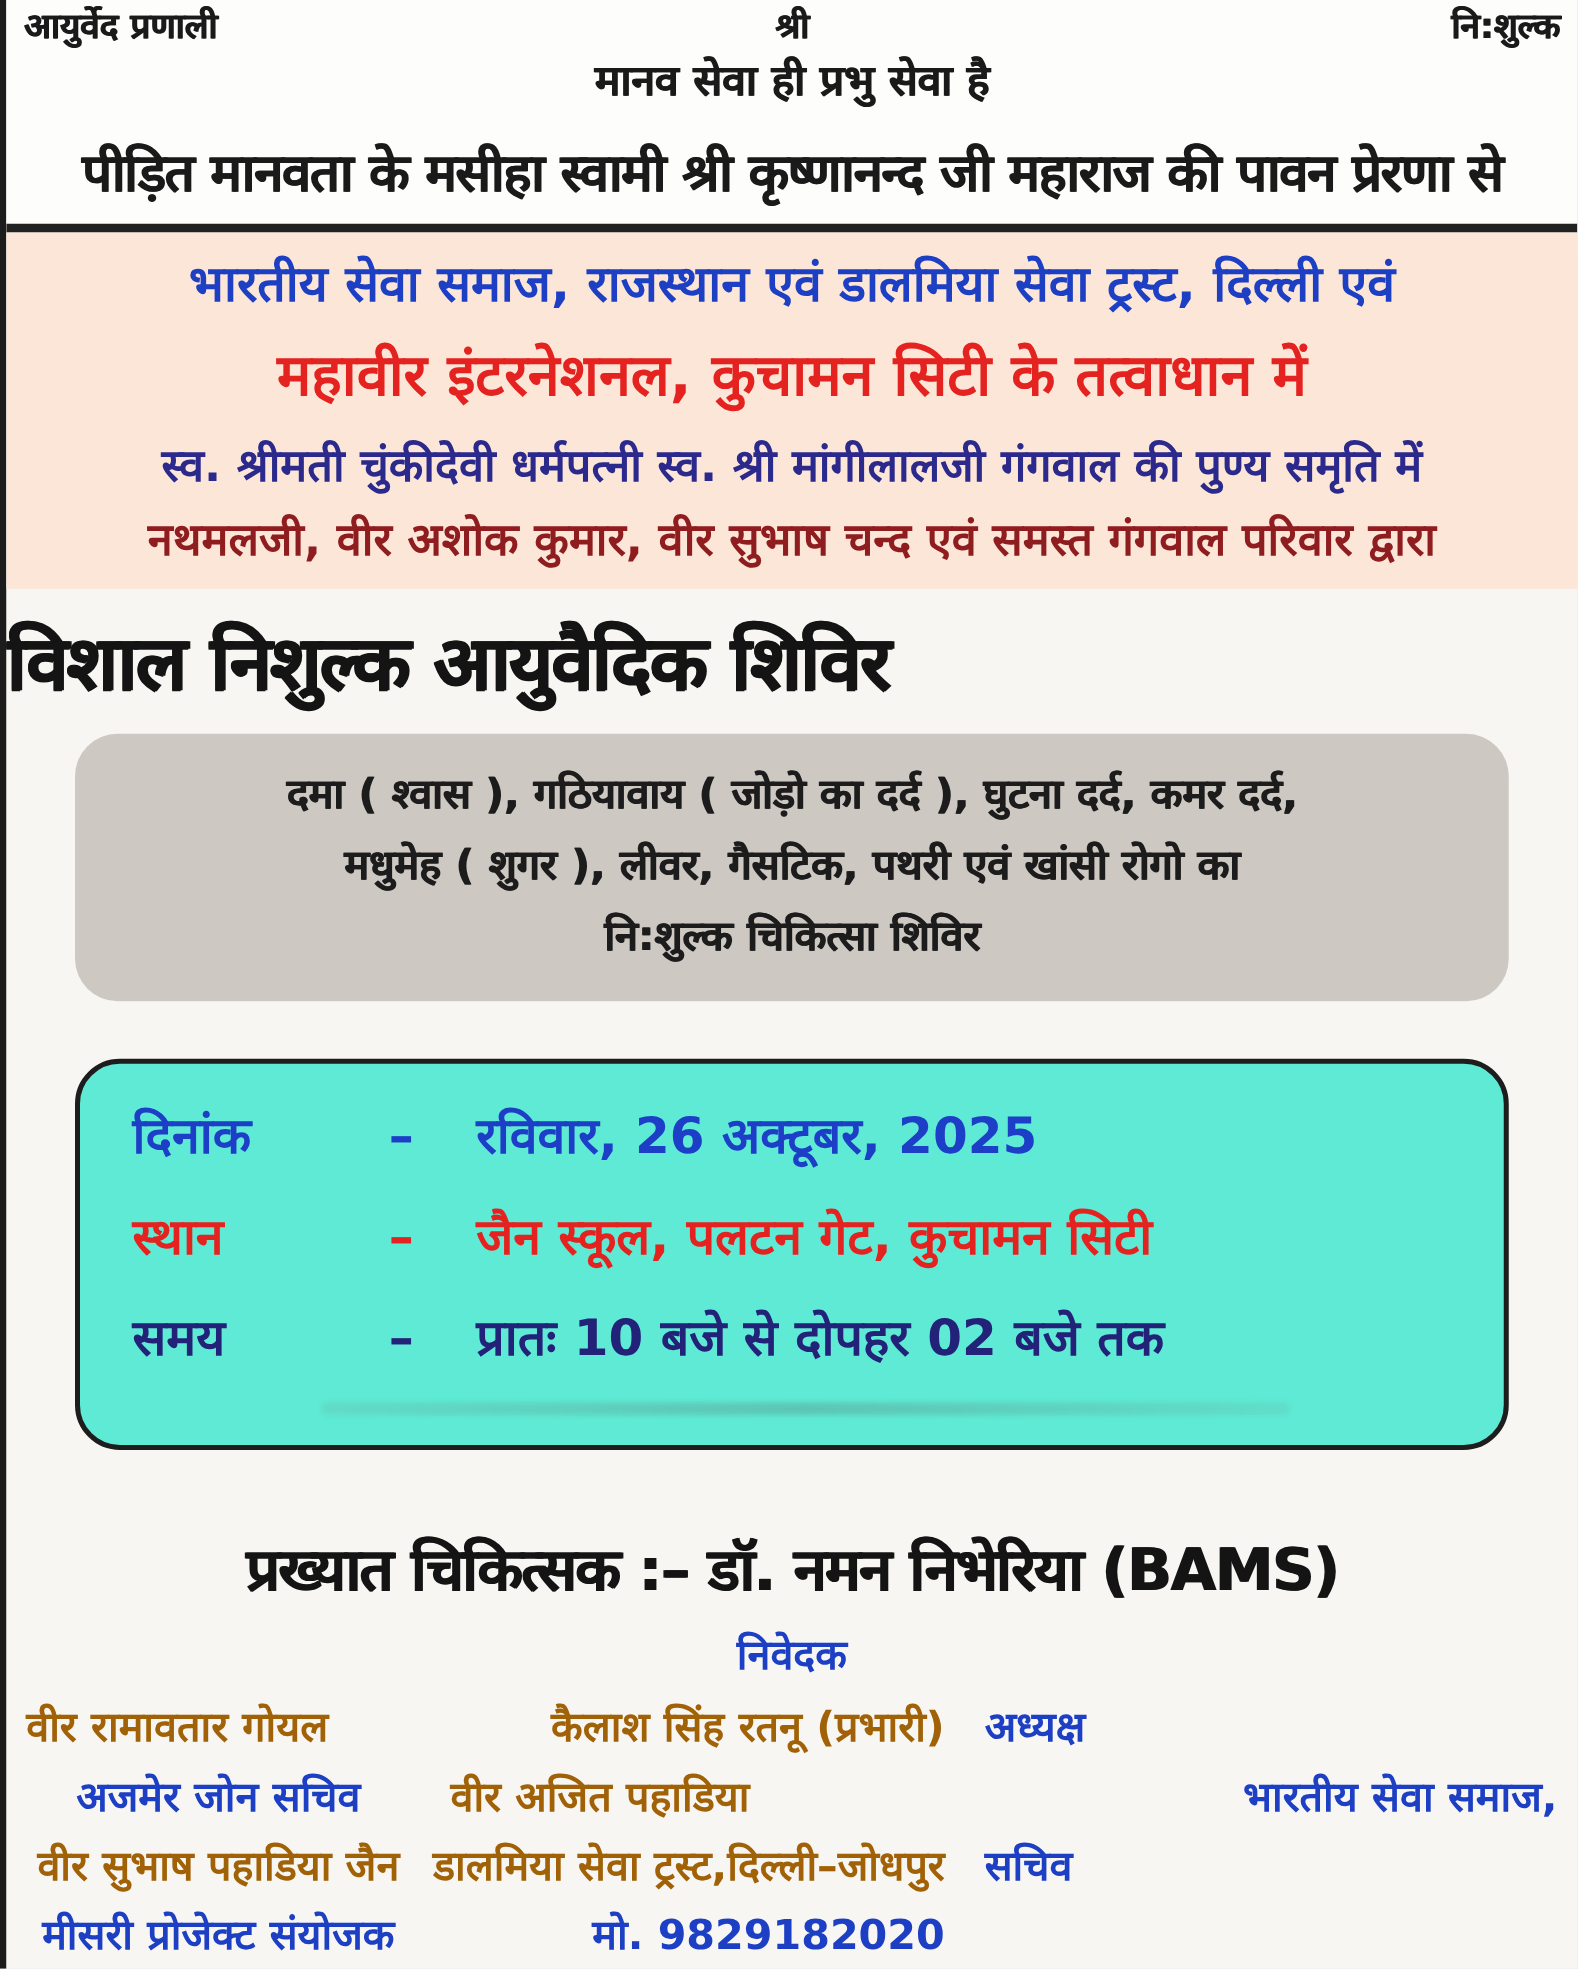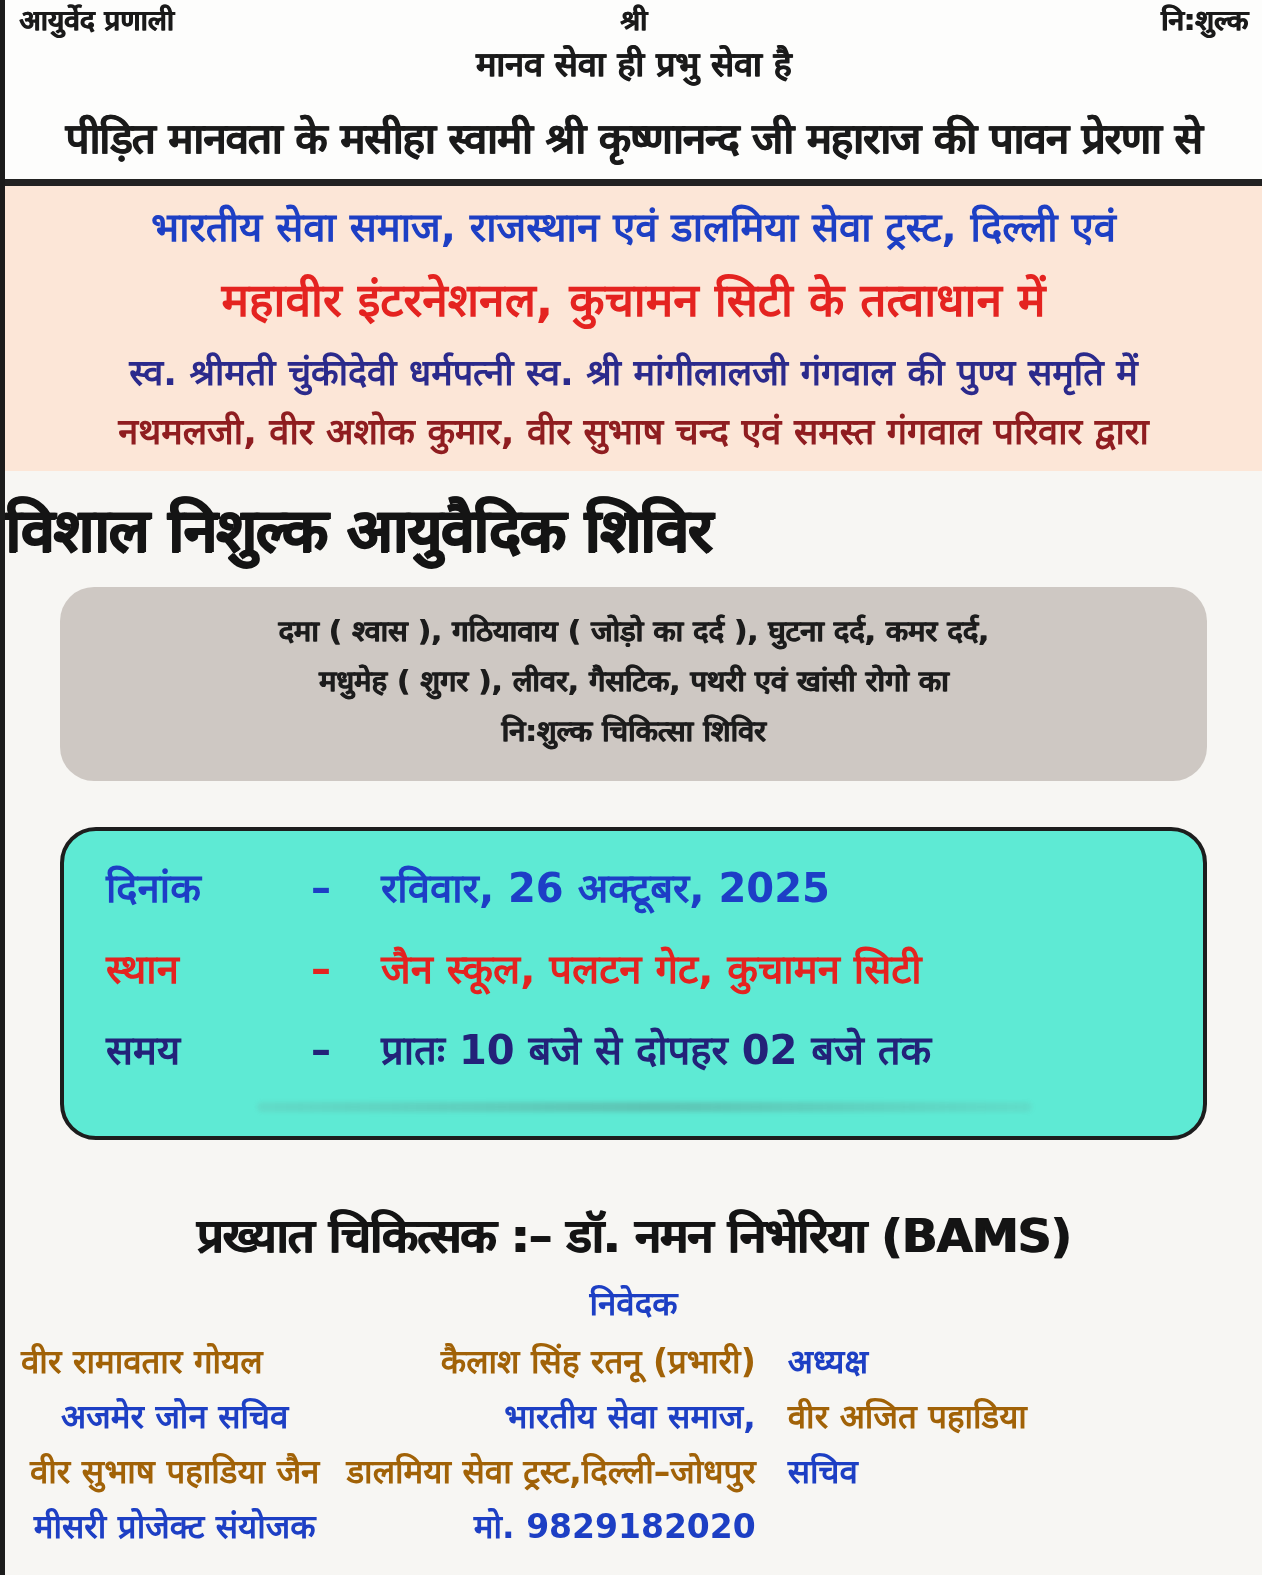--- a/index.html
+++ b/index.html
@@ -71,21 +71,21 @@
     font-weight: bold;
   }
 
   
   .ailments-box {
     background: #cec8c3;
     border-radius: 34px;
     margin: 18px 55px 0 55px;
     padding: 20px 24px 24px 24px;
     text-align: center;
-    font-size: 29px;
+    font-size: 33px;
     line-height: 1.72;
     color: #1c1c1c;
   }
 
   
   .schedule-box {
     margin: 46px 55px 0 55px;
     background: #5eead4;
     border: 4px solid #1d1d1d;
     border-radius: 36px;
@@ -198,23 +198,23 @@
   <div class="doctor-line">प्रख्यात चिकित्सक :– डॉ. नमन निभेरिया (BAMS)</div>
 
   <div class="nivedak">निवेदक</div>
 
   <div class="people-grid">
     <div class="cell col1 person-name">वीर रामावतार गोयल</div>
     <div class="cell col3 person-name">कैलाश सिंह रतनू (प्रभारी)</div>
 
     <div class="cell col1 title person-title">अध्यक्ष</div>
     <div class="cell col2 person-title">अजमेर जोन सचिव</div>
+    <div class="cell col1 person-name">वीर अजित पहाडिया</div>
+
     <div class="cell col3 person-title">भारतीय सेवा समाज,</div>
-
-    <div class="cell col1 person-name">वीर अजित पहाडिया</div>
     <div class="cell col2 person-name">वीर सुभाष पहाडिया जैन</div>
     <div class="cell col3 person-name">डालमिया सेवा ट्रस्ट,दिल्ली–जोधपुर</div>
 
     <div class="cell col1 title person-title">सचिव</div>
     <div class="cell col2 person-title">मीसरी प्रोजेक्ट संयोजक</div>
     <div class="cell col3 person-title">मो. 9829182020</div>
   </div>
 
 </div>
 

